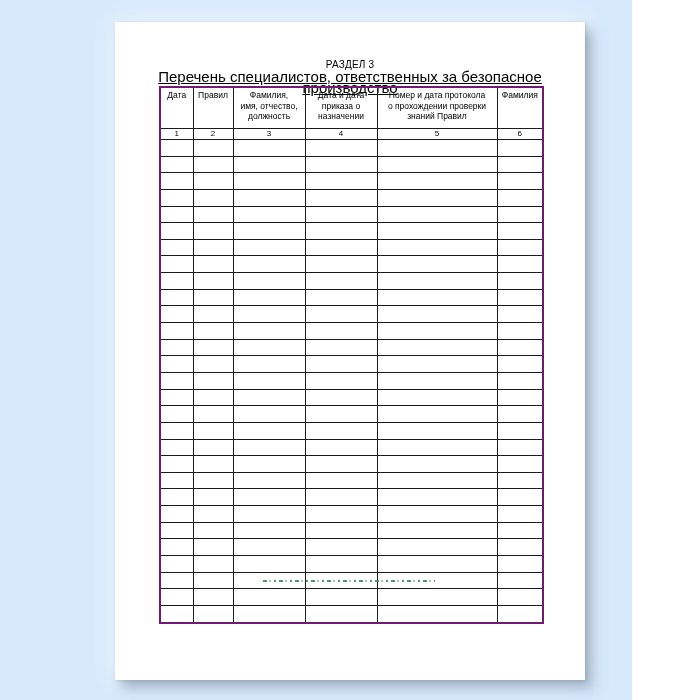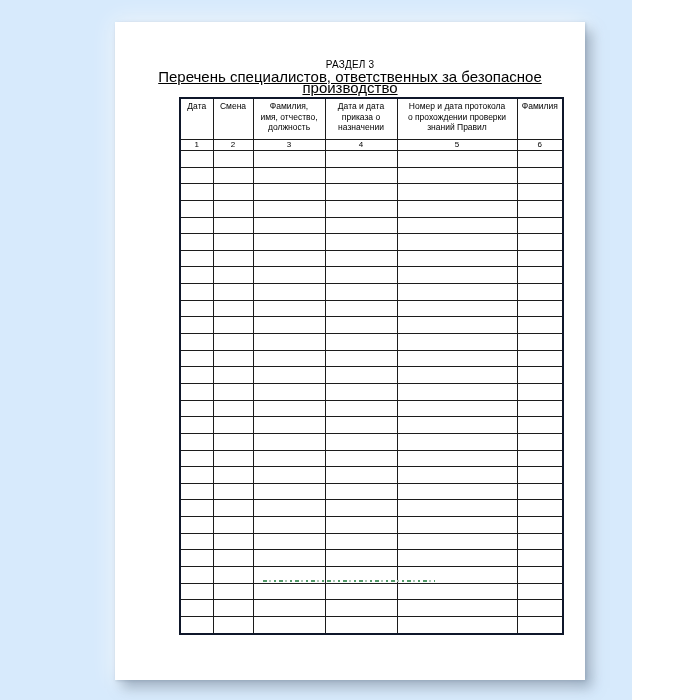--- a/index.html
+++ b/index.html
@@ -41,26 +41,25 @@
     letter-spacing: 0.2px;
   }
   .doc-subtitle {
     font-size: 15px;
     line-height: 11.5px;
     text-decoration: underline;
   }
   table.grid {
     position: absolute;
     left: 44px;
-    top: 75px;
+    top: 64px;
     width: 384px;
     border-collapse: collapse;
     table-layout: fixed;
-    border: 2px solid #0f172a;
-    margin-left: 20px;
+    border: 2px solid #701a75;
   }
   table.grid th, table.grid td {
     border: 1px solid #1c1c1c;
     padding: 0;
     margin: 0;
   }
   tr.labels th {
     height: 38px;
     font-weight: normal;
     font-size: 8.5px;
@@ -115,21 +114,21 @@
           <col style="width: 33px;">
           <col style="width: 40px;">
           <col style="width: 72px;">
           <col style="width: 72px;">
           <col style="width: 120px;">
           <col style="width: 46px;">
         </colgroup>
       <thead>
         <tr class="labels">
           <th>Дата</th>
-          <th>Смена</th>
+          <th>Правил</th>
           <th>Фамилия,
 имя, отчество,
 должность</th>
           <th>Дата и дата
 приказа о
 назначении</th>
           <th>Номер и дата протокола
 о прохождении проверки
 знаний Правил</th>
           <th>Фамилия</th>

